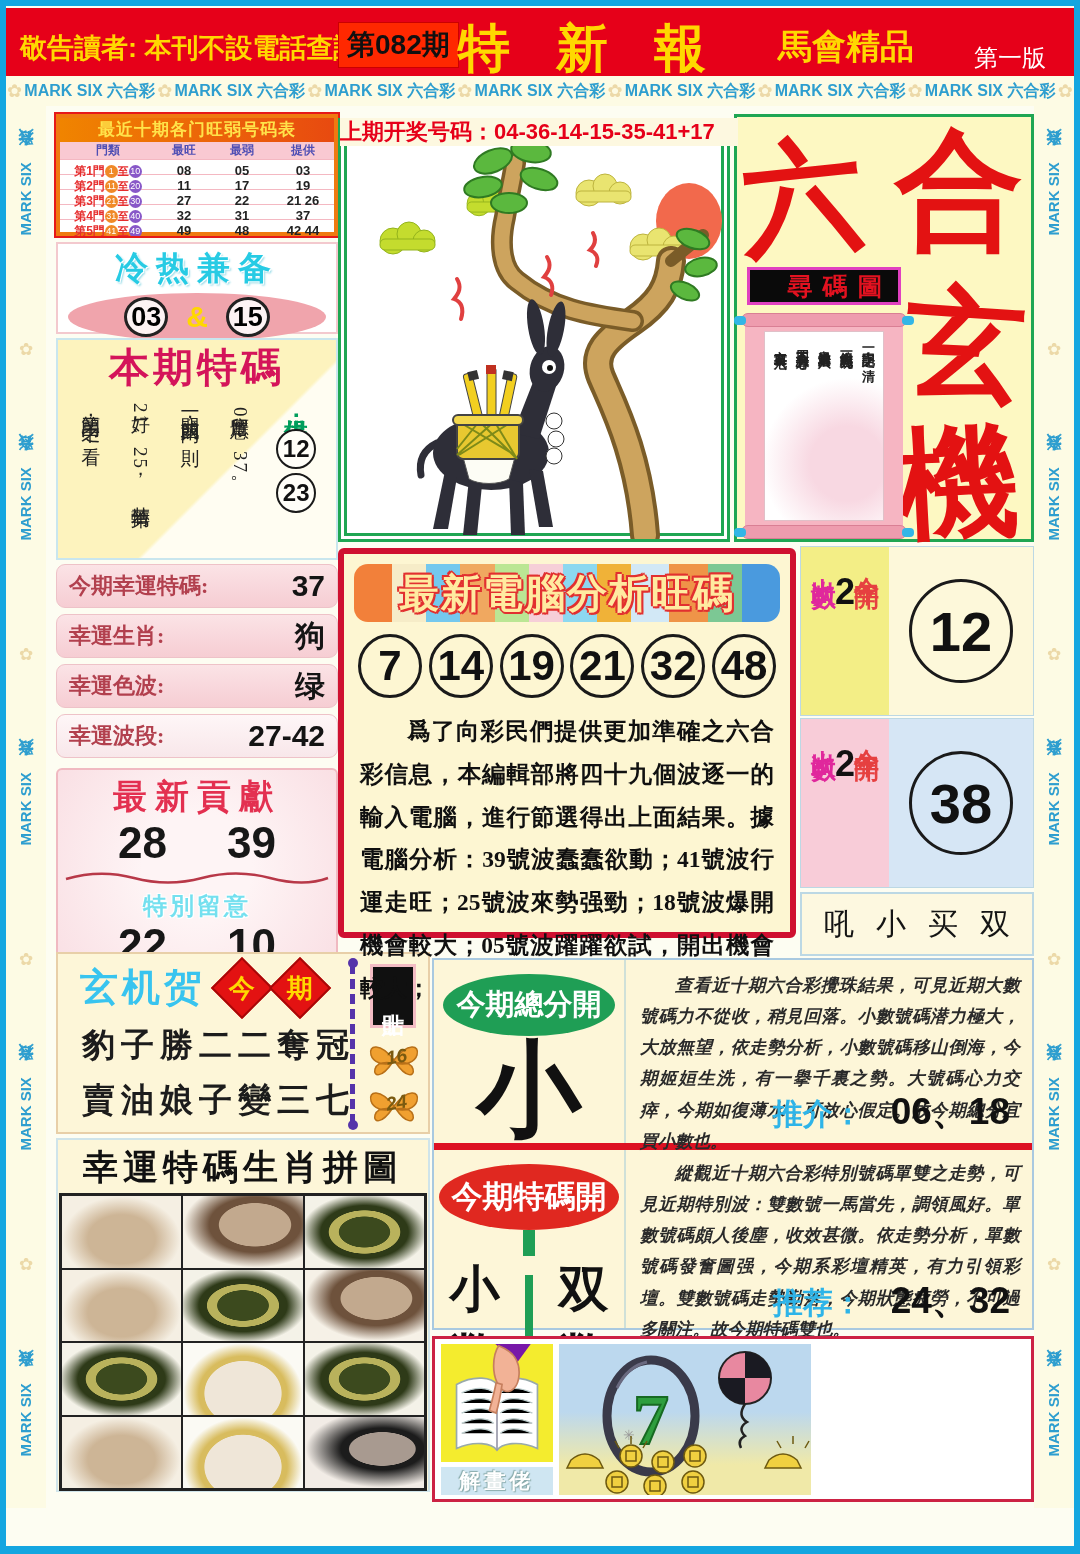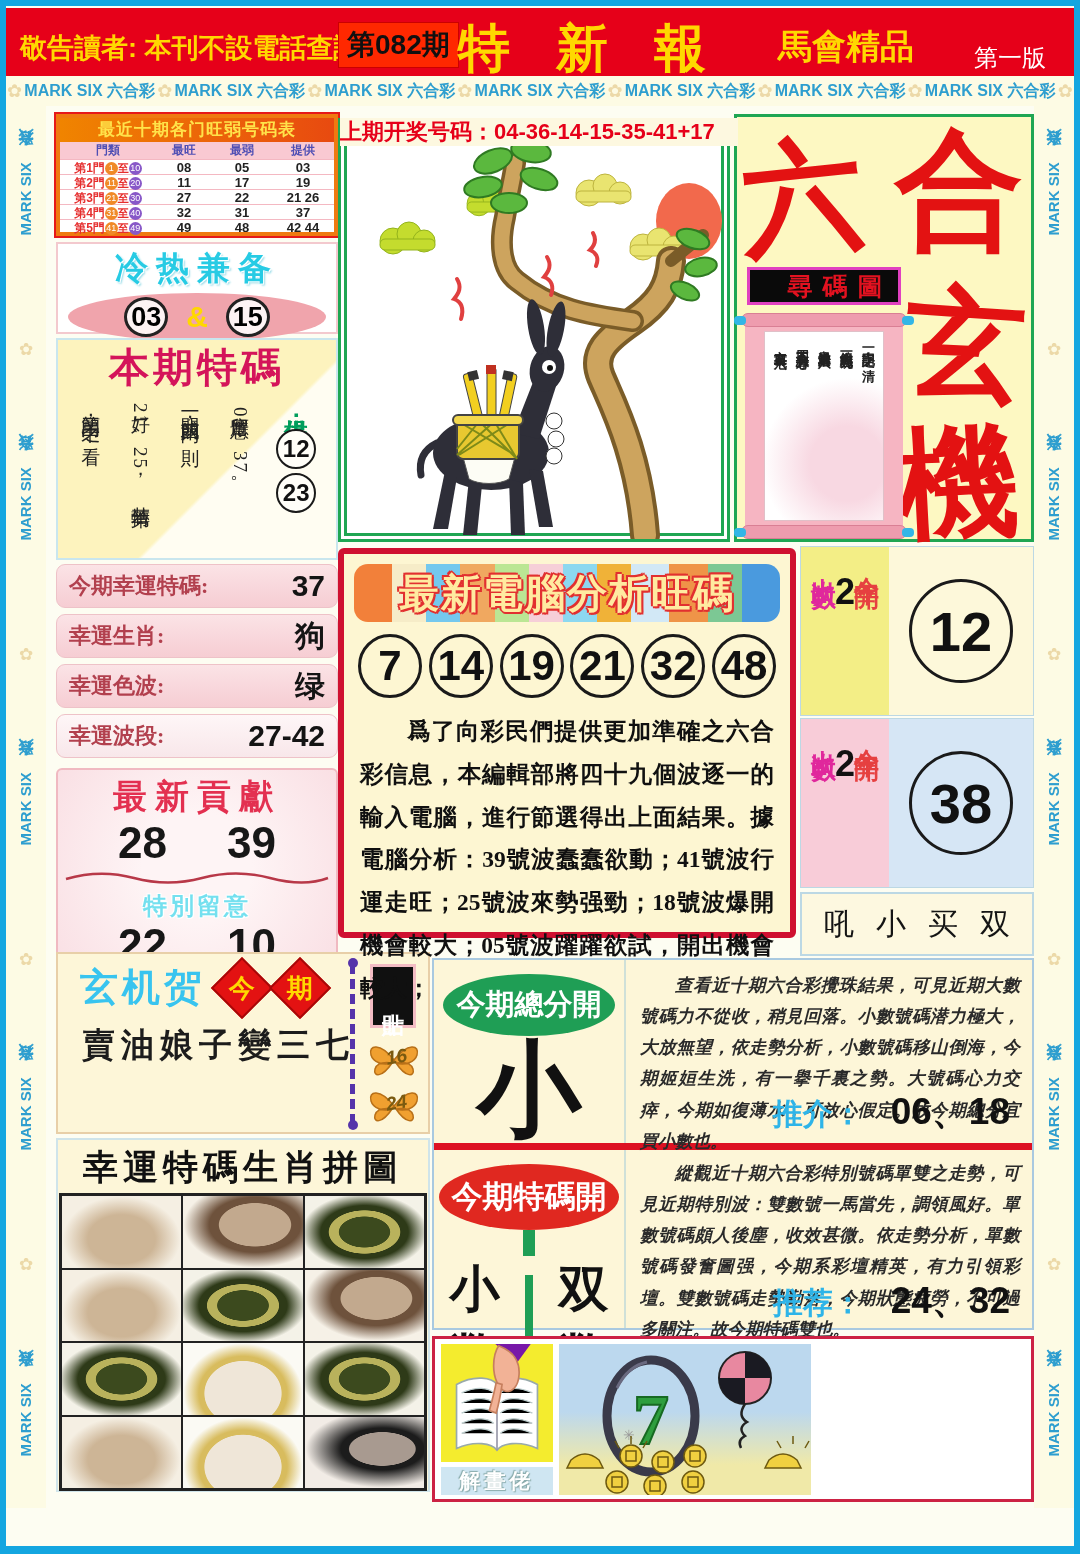--- a/index.html
+++ b/index.html
@@ -26,21 +26,21 @@
   .content-bg { position:absolute; left:46px; top:106px; width:988px; height:1402px; background:#fdfdf2; }
 
   
   .box { position:absolute; }
   .circ { display:inline-flex; align-items:center; justify-content:center; border:3px solid #1a1a1a; border-radius:50%; background:#fffef8; font-family:"Liberation Sans", sans-serif; color:#111; }
 
   
   .hot-table { left:56px; top:114px; width:282px; height:122px; border:4px solid #ef7a10; outline:2px solid #e61919; background:#fff; }
   .ht-title { height:24px; background:linear-gradient(90deg,#f08400,#e84a10); color:#ffe34a; font-weight:bold; font-size:17px; text-align:center; line-height:24px; letter-spacing:1px; }
   .ht-head { display:flex; background:#f9c9d2; color:#4e4eb4; font-weight:bold; font-size:12px; height:17px; line-height:17px; text-align:center; }
-  .ht-row { display:flex; font-size:13px; height:15px; line-height:15px; text-align:center; border-top:1px solid #f4b8c2; }
+  .ht-row { display:flex; font-size:13px; height:15px; line-height:21px; text-align:center; border-top:1px solid #f4b8c2; }
   .c-gate { width:96px; } .c-best { width:56px; } .c-worst { width:60px; } .c-offer { width:62px; }
   .gate-lab { color:#e62e2e; font-weight:bold; font-size:12px; }
   .mini { display:inline-flex; align-items:center; justify-content:center; width:13px; height:13px; border-radius:50%; color:#fff; font-size:9px; vertical-align:1px; }
   .mini.o { background:#f08a28; } .mini.p { background:#8858c8; }
   .zhi { color:#e62e2e; font-size:11px; font-weight:bold; }
   .ht-val { color:#222; font-weight:bold; }
 
   
   .cold-hot { left:56px; top:242px; width:282px; height:92px; background:#fff; border:2px solid #f3c9ce; text-align:center; }
   .ch-title { font-size:33px; font-weight:bold; color:#27cbe4; text-shadow:1px 1px 0 #fff,-1px -1px 0 #fff,2px 2px 2px #9adce8; letter-spacing:8px; font-family:"Liberation Serif", serif; margin-top:2px; }
@@ -331,20 +331,21 @@
   <div class="box hint">
     <div class="hint-title">
       <span class="hint-cyan">玄机贺</span>
       <span class="dia">
           <span>今</span>
         </span>
       <span class="dia">
           <span>期</span>
         </span>
     </div>
+    <div class="hint-line">豹子勝二二奪冠</div>
     <div class="hint-line">賣油娘子變三七</div>
     <div class="hint-dash"></div>
     <div class="tip-tag">
         <span>貼士</span>
       </div>
     <div class="bfly" style="top:84px">
       <svg viewBox="0 0 56 44">
           <path d="M28 22 C14 4 2 7 5 17 C7 24 17 28 26 25 Z M28 22 C42 4 54 7 51 17 C49 24 39 28 30 25 Z M26 25 C16 40 7 39 9 31 C11 25 19 24 26 25 Z M30 25 C40 40 49 39 47 31 C45 25 37 24 30 25 Z" fill="#f0a030" stroke="#b87018" stroke-width="1.5"></path>
         </svg>
       <b>16</b>

